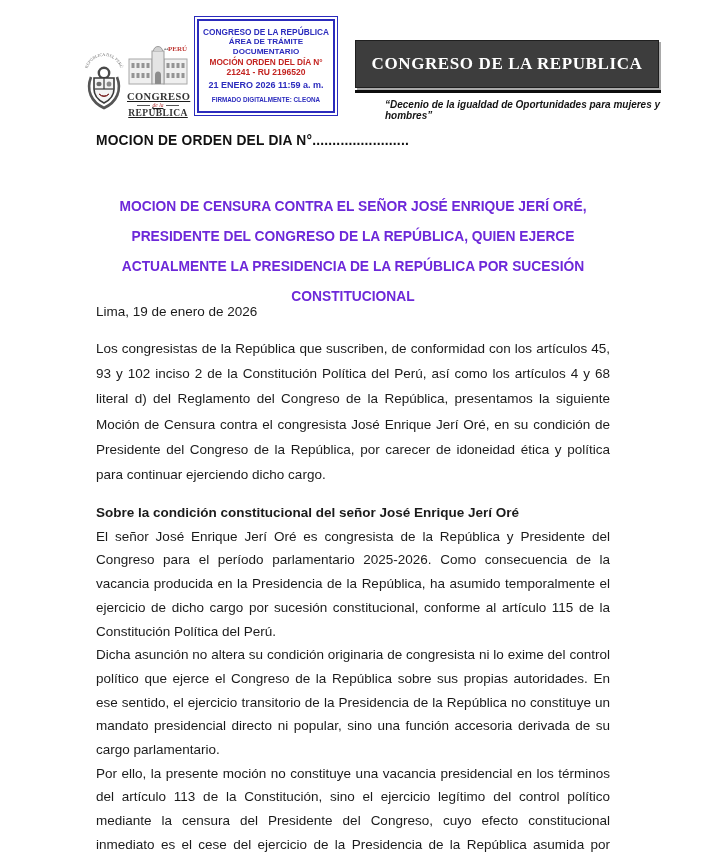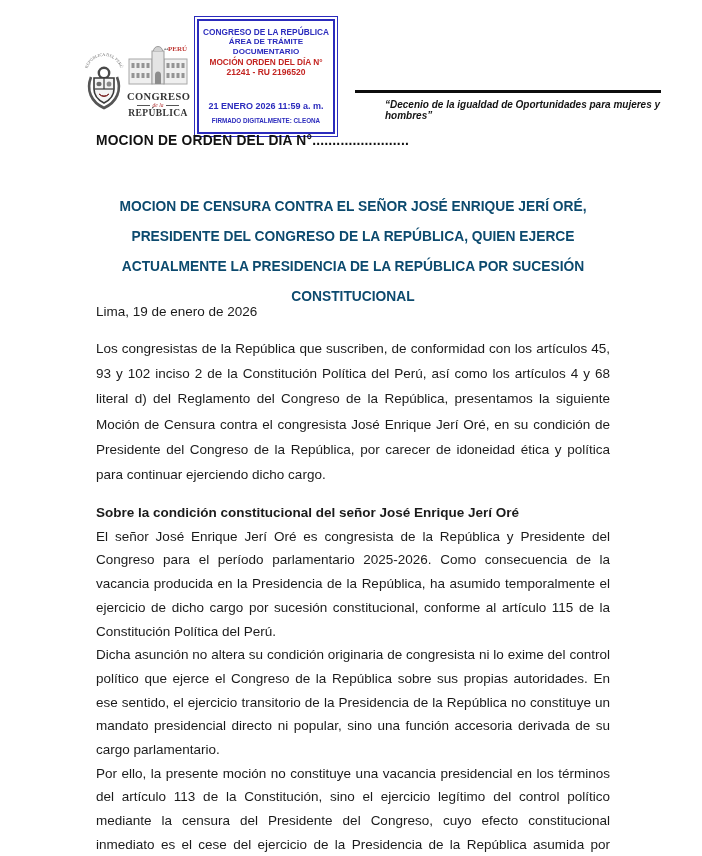--- a/index.html
+++ b/index.html
@@ -1,48 +1,48 @@
 <!DOCTYPE html>
 <html><head>
 <meta charset="utf-8">
 <style>
   html,body{margin:0;padding:0;background:#ffffff;}
   body{width:702px;height:856px;position:relative;font-family:"Liberation Sans",sans-serif;color:#1b1b1b;}
   .page{position:absolute;inset:0;background:#fff;overflow:hidden;}
 
   
   .coat{position:absolute;left:80px;top:46px;width:48px;height:68px;}
-  .congress-logo{position:absolute;left:127px;top:42px;width:62px;height:78px;text-align:center;}
+  .congress-logo{position:absolute;left:127px;top:42px;width:62px;height:78px;text-align:center;text-decoration:underline;}
   .congress-logo .c1{font-family:"Liberation Serif",serif;font-size:10.5px;font-weight:700;color:#343434;letter-spacing:.4px;line-height:11px;margin-top:1px;}
   .congress-logo .dela{display:flex;align-items:center;justify-content:center;gap:3px;line-height:6px;margin:0;}
   .congress-logo .dela .rule{width:13px;height:1px;background:#555;}
   .congress-logo .dela .t{font-family:"Liberation Serif",serif;font-style:italic;font-size:5.5px;color:#b03434;}
   .congress-logo .c3{font-family:"Liberation Serif",serif;font-size:9.5px;font-weight:700;color:#343434;letter-spacing:.4px;line-height:11px;}
 
   .stamp{position:absolute;left:194px;top:16px;width:138px;border:1px solid #2b2bbd;padding:2px;background:#fff;}
   .stamp-inner{border:2px solid #2b2bbd;padding:6px 2px 7px 2px;text-align:center;}
   .st-blue{color:#2b2bbd;}
   .st-red{color:#c32421;}
   .st-org{font-size:8.3px;font-weight:700;line-height:10px;}
   .st-area{font-size:8.1px;font-weight:700;line-height:10px;}
   .st-recibido{font-size:17px;font-weight:800;letter-spacing:.5px;line-height:20px;margin:3px 0 2px 0;}
   .st-doclabel{font-size:8.3px;font-weight:700;line-height:10px;}
   .st-docnum{font-size:8.5px;font-weight:700;line-height:11px;}
-  .st-date{font-size:9px;font-weight:800;line-height:11px;margin-top:23px;}
+  .st-date{font-size:9px;font-weight:800;line-height:11px;margin-top:2px;}
   .st-signed{font-size:6.3px;font-weight:700;line-height:9px;margin-top:4px;}
 
   .banner{position:absolute;left:355px;top:40px;width:302px;height:46px;background:#3d3d3d;border:1px solid #1f1f1f;
           box-shadow:2px 2px 0 #a9a9a9;display:flex;align-items:center;justify-content:center;}
   .banner .t{font-family:"Liberation Serif",serif;font-size:17px;font-weight:700;color:#ffffff;letter-spacing:.6px;}
   .banner-rule{position:absolute;left:355px;top:90px;width:306px;height:2.5px;background:#0d0d0d;}
   .motto{position:absolute;left:357px;top:99px;width:304px;font-size:10px;font-weight:700;font-style:italic;color:#141414;margin-left:28px;}
 
   
   .motion-number{position:absolute;left:96px;top:133px;width:514px;text-align:left;font-size:13.8px;font-weight:700;letter-spacing:.2px;color:#111;}
-  .doc-title{position:absolute;left:96px;top:192px;width:514px;text-align:center;font-size:13.8px;font-weight:700;line-height:30px;color:#0c4a6e;margin:0;}
+  .doc-title{position:absolute;left:96px;top:192px;width:514px;text-align:center;font-size:13.8px;font-weight:700;line-height:30px;color:#6d28d9;margin:0;}
   .date-line{position:absolute;left:96px;top:304px;font-size:13.5px;}
   .para{margin:0;text-align:justify;font-size:13.5px;}
   .p1{position:absolute;left:96px;top:336px;width:514px;line-height:25.2px;}
   .block2{position:absolute;left:96px;top:501px;width:514px;line-height:23.7px;font-size:13.5px;}
   .block2 .heading{font-weight:700;text-align:left;}
   .block2 p{margin:0;text-align:justify;}
 </style>
 </head>
 <body>
 
@@ -106,20 +106,23 @@
     <div class="stamp-inner">
       <div class="st-org st-blue">CONGRESO DE LA REPÚBLICA</div>
       <div class="st-area st-blue">ÁREA DE TRÁMITE DOCUMENTARIO</div>
       <div class="st-doclabel st-red">MOCIÓN ORDEN DEL DÍA N°</div>
       <div class="st-docnum st-red">21241 - RU 2196520</div>
       <div class="st-date st-blue">21 ENERO 2026  11:59 a. m.</div>
       <div class="st-signed st-blue">FIRMADO DIGITALMENTE: CLEONA</div>
     </div>
   </div>
 
+  <div class="banner">
+    <span class="t">CONGRESO DE LA REPUBLICA</span>
+  </div>
   <div class="banner-rule"></div>
   <div class="motto">“Decenio de la igualdad de Oportunidades para mujeres y hombres”</div>
 
   <div class="motion-number">MOCION DE ORDEN DEL DIA N°........................</div>
 
   <h1 class="doc-title">MOCION DE CENSURA CONTRA EL SEÑOR JOSÉ ENRIQUE JERÍ ORÉ, PRESIDENTE DEL CONGRESO DE LA REPÚBLICA, QUIEN EJERCE ACTUALMENTE LA PRESIDENCIA DE LA REPÚBLICA POR SUCESIÓN CONSTITUCIONAL</h1>
 
   <div class="date-line">Lima, 19 de enero de 2026</div>
 
   <p class="para p1">Los congresistas de la República que suscriben, de conformidad con los artículos 45, 93 y 102 inciso 2 de la Constitución Política del Perú, así como los artículos 4 y 68 literal d) del Reglamento del Congreso de la República, presentamos la siguiente Moción de Censura contra el congresista José Enrique Jerí Oré, en su condición de Presidente del Congreso de la República, por carecer de idoneidad ética y política para continuar ejerciendo dicho cargo.</p>

